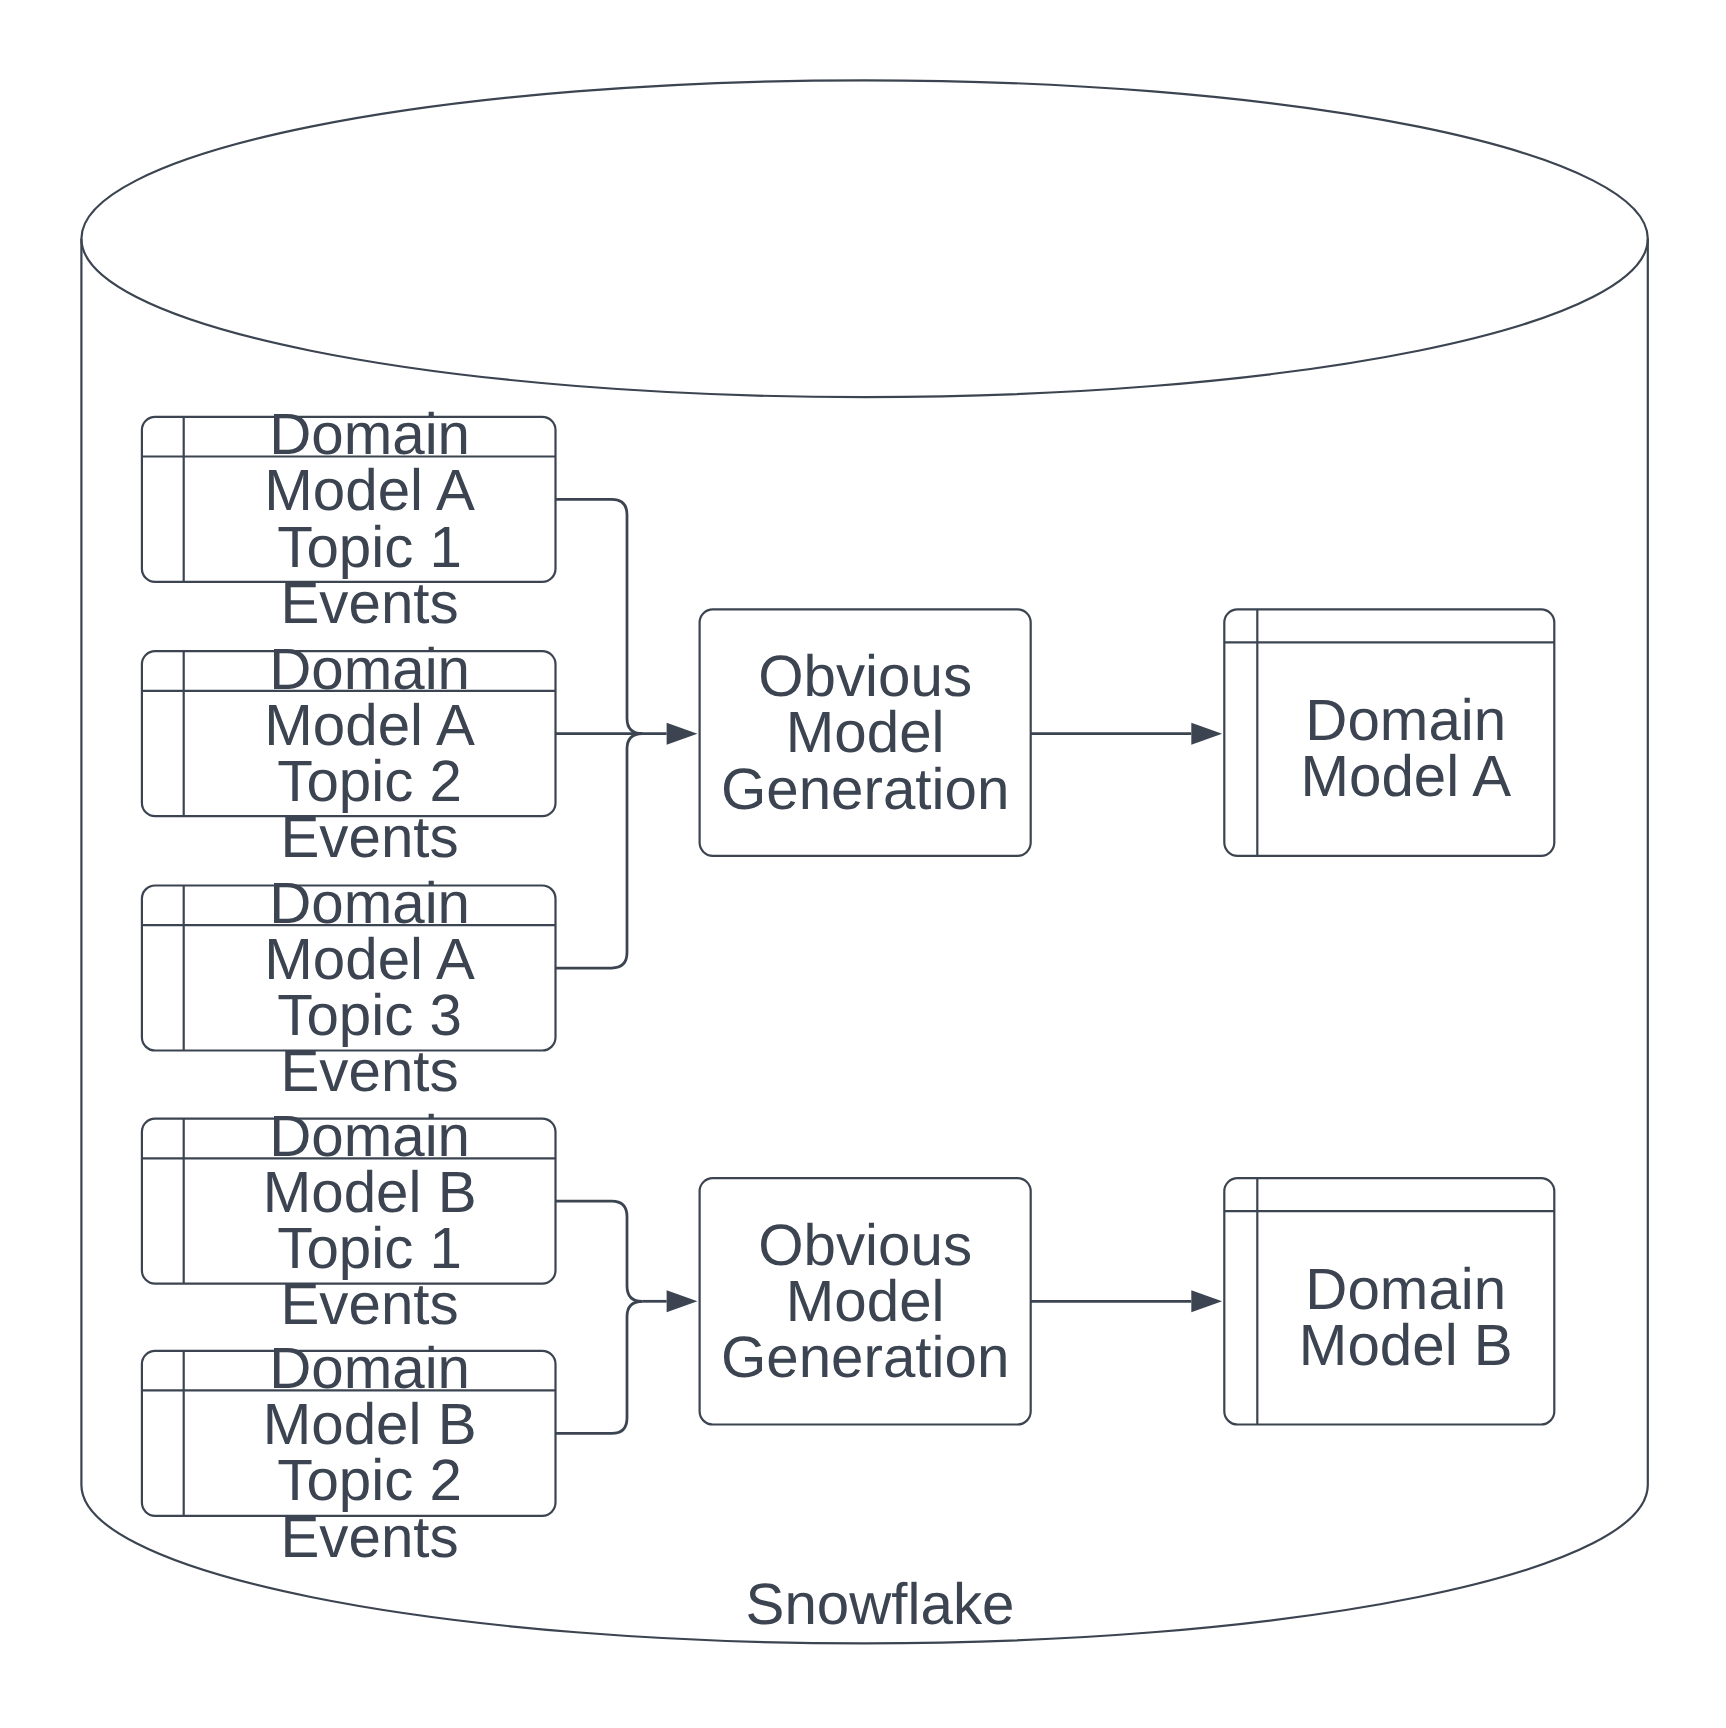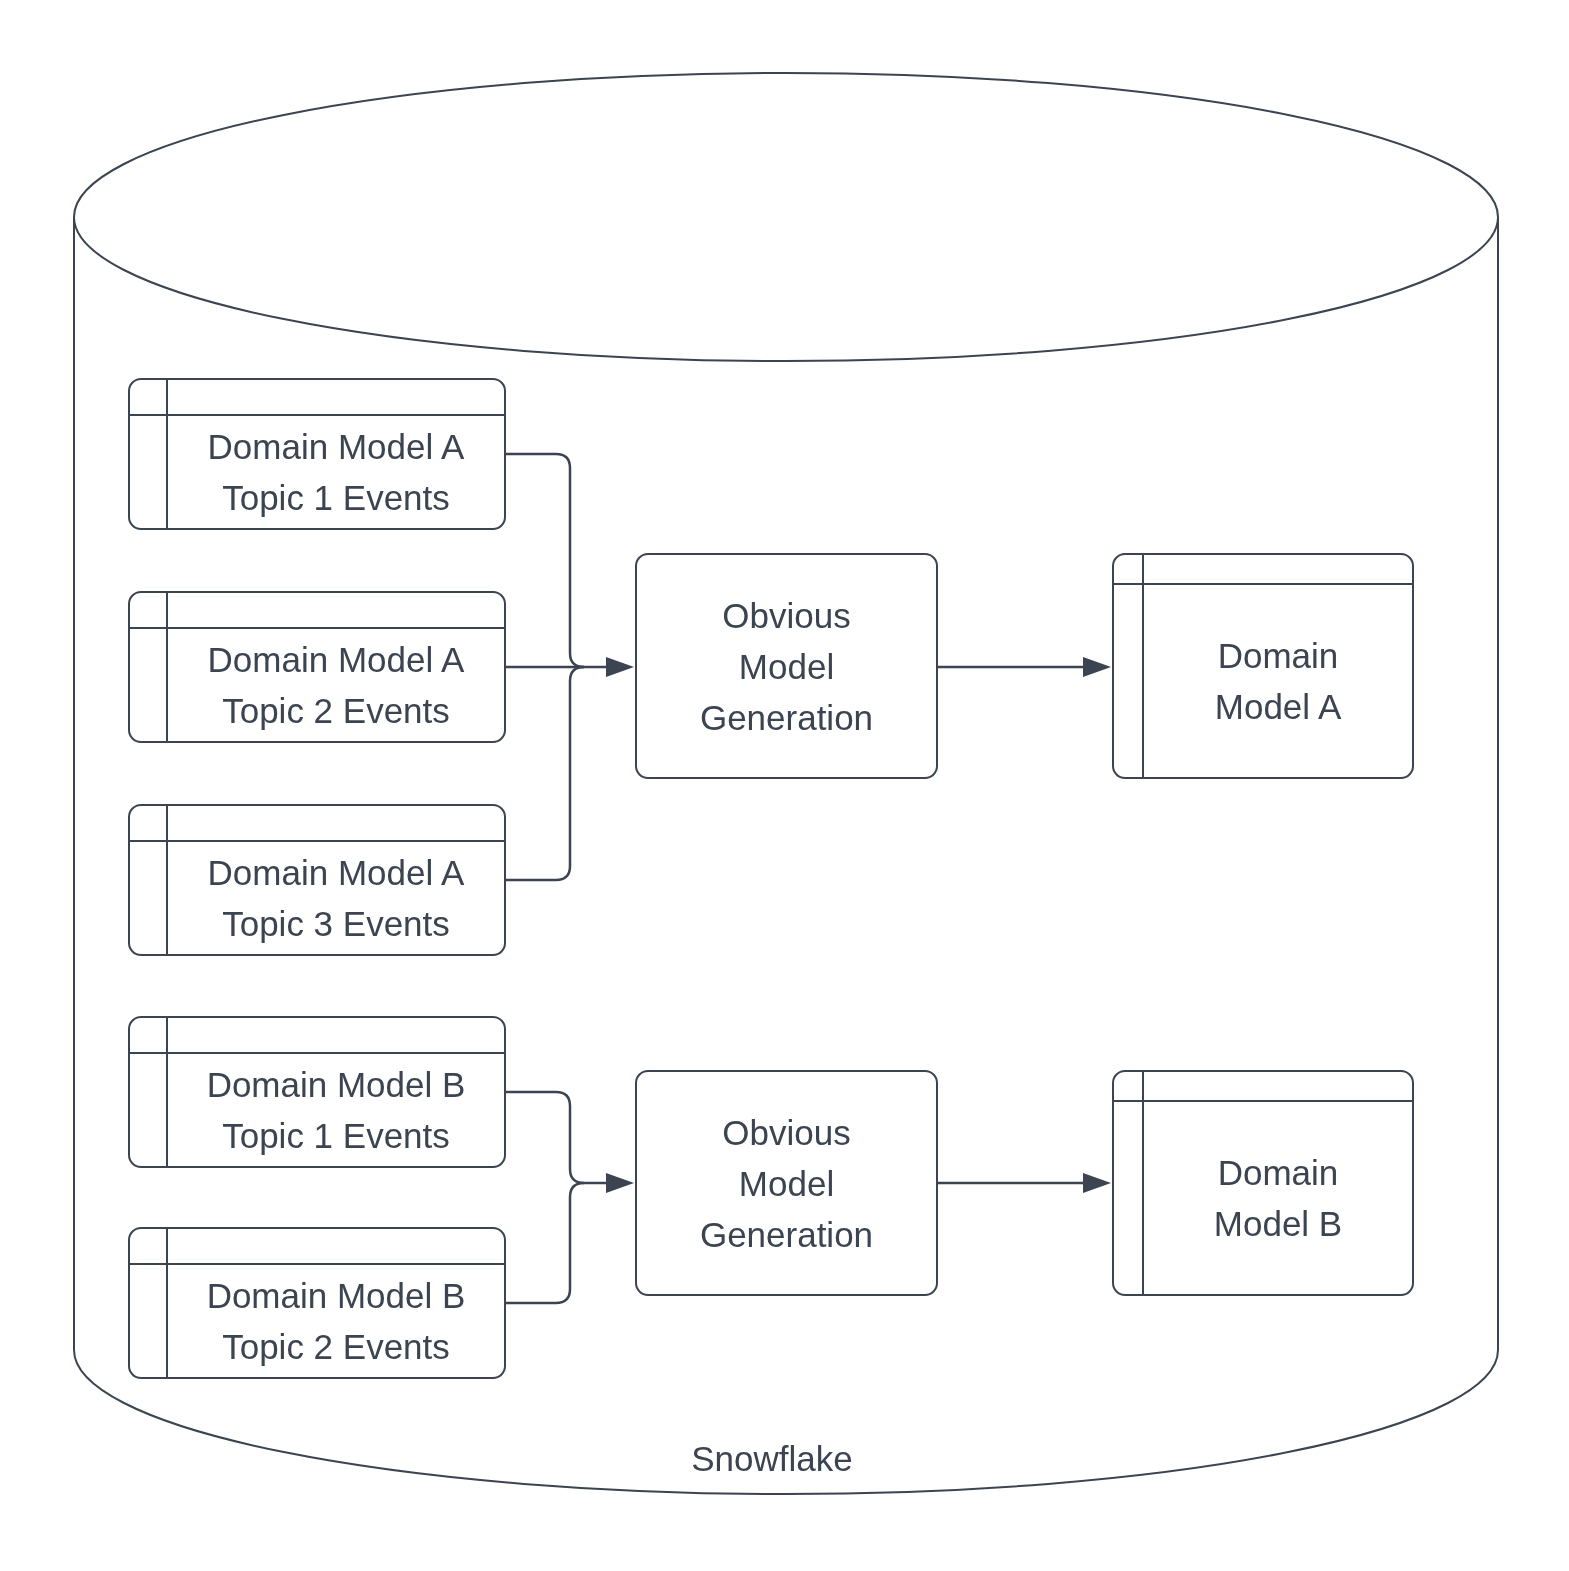--- a/index.html
+++ b/index.html
@@ -34,21 +34,21 @@
     fill: #3b4450;
     stroke: none;
   }
   .lbl {
     position: absolute;
     display: flex;
     align-items: center;
     justify-content: center;
     text-align: center;
     white-space: pre-line;
-    font-size: 35px;
+    font-size: 53px;
     line-height: 51px;
     color: #3b4450;
     pointer-events: none;
   }
 </style>
 </head>
 <body>
 
 <div class="canvas">
 
@@ -142,15 +142,15 @@
   <div class="lbl" style="left:636px; top:1071px; width:301px; height:224px;">Obvious
 Model
 Generation</div>
 
   <div class="lbl" style="left:1143px; top:584px; width:270px; height:194px;">Domain
 Model A</div>
 
   <div class="lbl" style="left:1143px; top:1101px; width:270px; height:194px;">Domain
 Model B</div>
 
-  <div class="lbl" style="left:572px; top:1432px; width:400px; height:52px;">Snowflake</div>
+  <div class="lbl" style="left:600px; top:1432px; width:400px; height:52px;">Snowflake</div>
 
 </div>
 
 </body></html>

